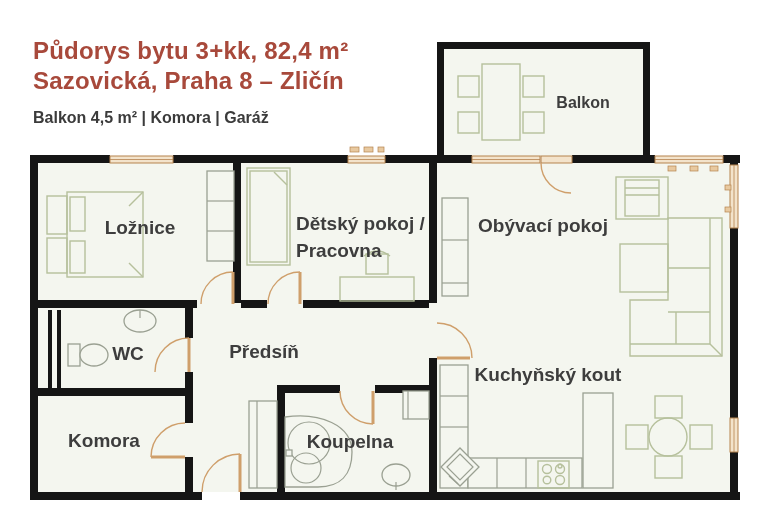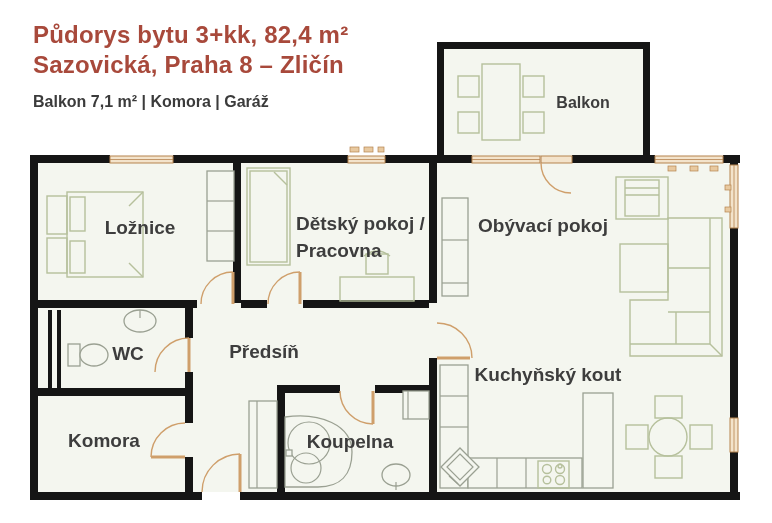--- a/index.html
+++ b/index.html
@@ -1,18 +1,18 @@
 <!DOCTYPE html>
 <html><head>
 <meta charset="utf-8">
 <style>
   html,body{margin:0;padding:0;background:#fff;}
   #stage{position:relative;width:772px;height:523px;background:#ffffff;overflow:hidden;
          font-family:"Liberation Sans",sans-serif;}
-  .hdr{position:absolute;left:33px;top:20px;}
+  .hdr{position:absolute;left:33px;top:36px;}
   .title{color:#a8493b;font-size:24px;font-weight:bold;line-height:30px;letter-spacing:.2px;}
   .subtitle{color:#3b3b3b;font-size:16px;font-weight:bold;margin-top:13px;}
   svg{position:absolute;left:0;top:0;}
   .wall{fill:#151515;}
   .floor{fill:#f4f6ef;}
   .furn{fill:none;stroke:#b6c09c;stroke-width:1.4;}
   .fix{fill:#f4f6ef;stroke:#9aa092;stroke-width:1.3;}
   .fixline{fill:none;stroke:#9aa092;stroke-width:1.2;}
   .win{fill:#f3e3cb;stroke:#b5834f;stroke-width:1;}
   .winline{stroke:#b5834f;stroke-width:.8;}
@@ -221,16 +221,16 @@
       <text class="room-label" x="264" y="358" text-anchor="middle">Předsíň</text>
       <text class="room-label" x="104" y="447" text-anchor="middle">Komora</text>
       <text class="room-label" x="350" y="448" text-anchor="middle">Koupelna</text>
       <text class="room-label small" x="583" y="108" text-anchor="middle">Balkon</text>
     </g>
   </svg>
 
   <div class="hdr">
     <div class="title">Půdorys bytu 3+kk, 82,4 m²</div>
     <div class="title">Sazovická, Praha 8 – Zličín</div>
-    <div class="subtitle">Balkon 7,1 m² | Komora | Garáž</div>
+    <div class="subtitle">Balkon 4,5 m² | Komora | Garáž</div>
   </div>
 
 </div>
 
 </body></html>

